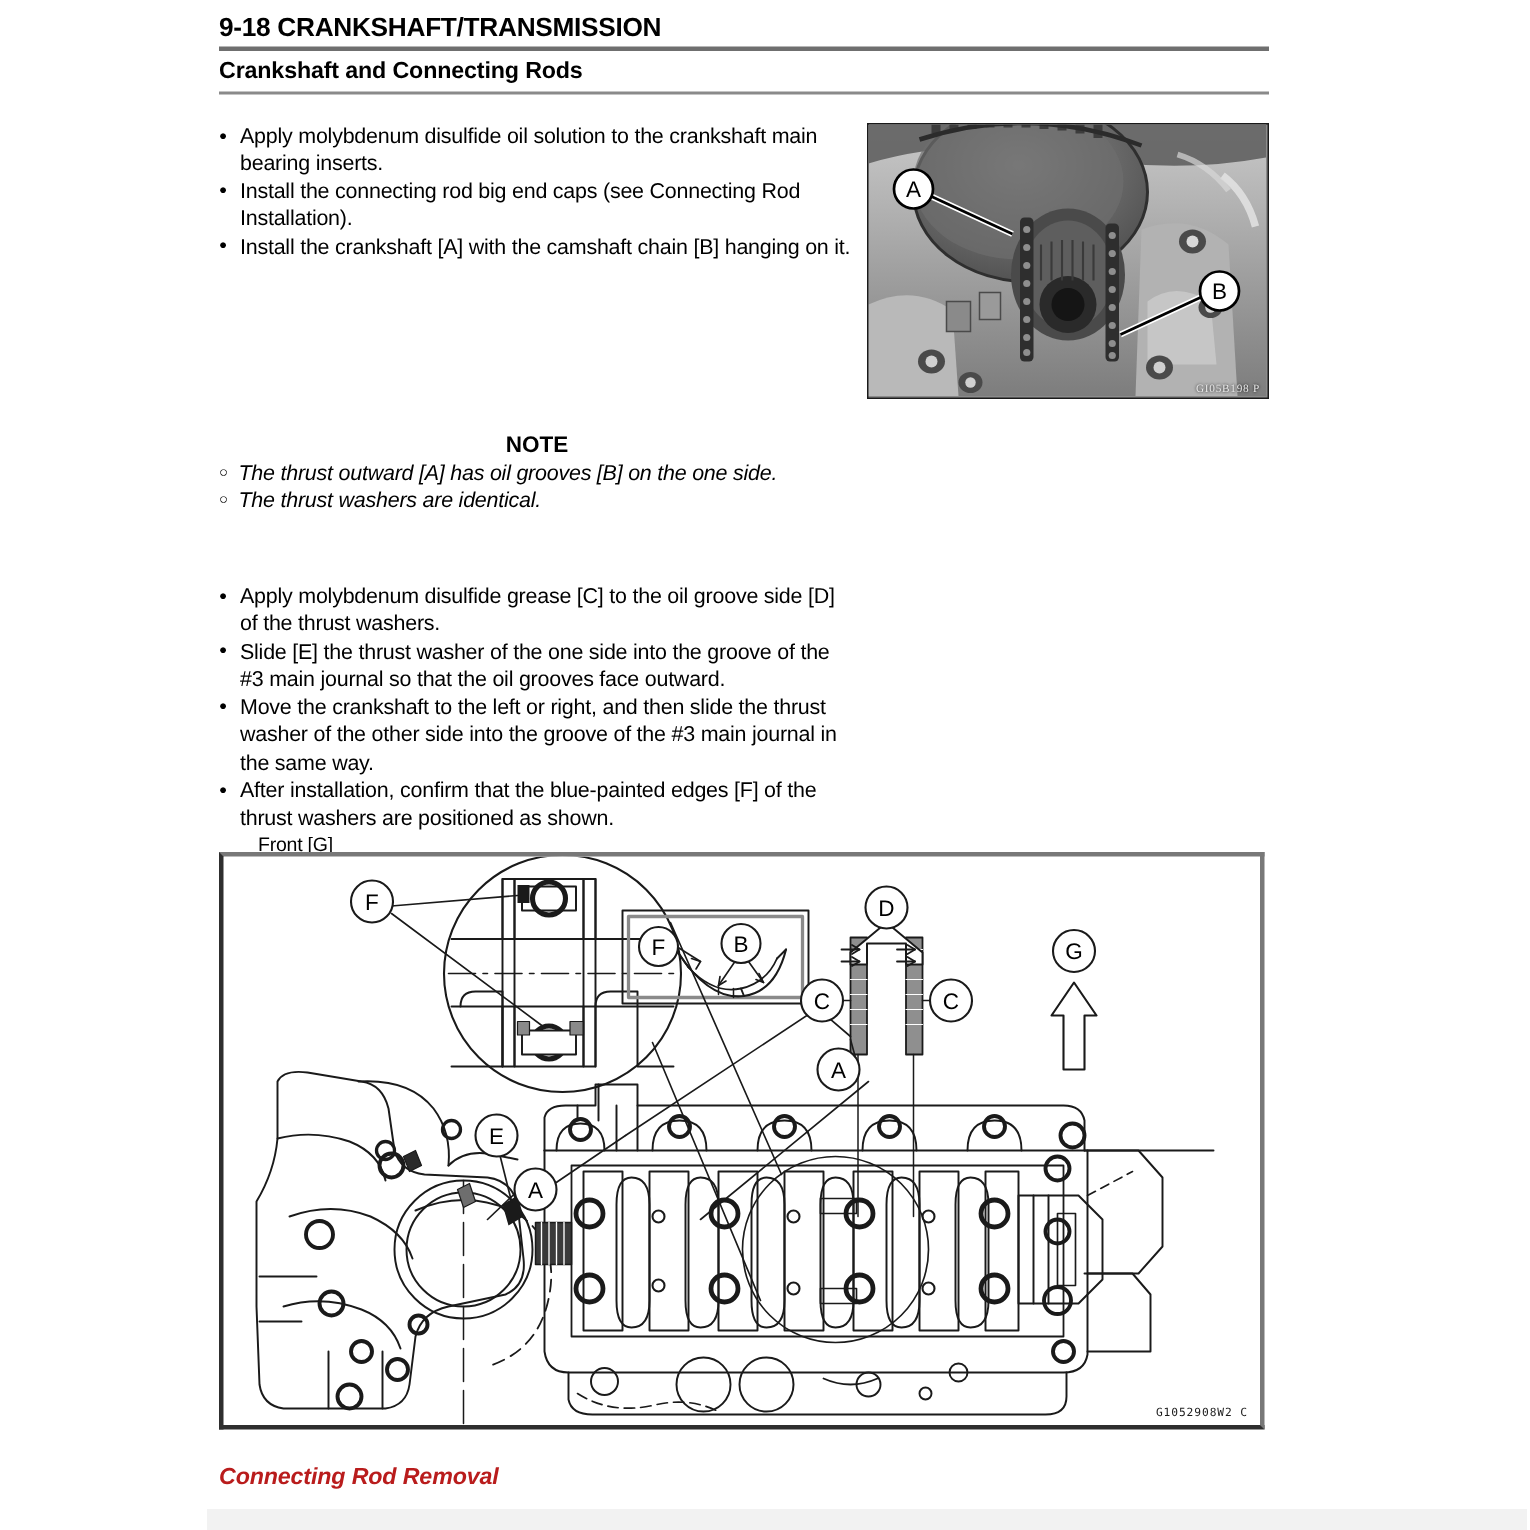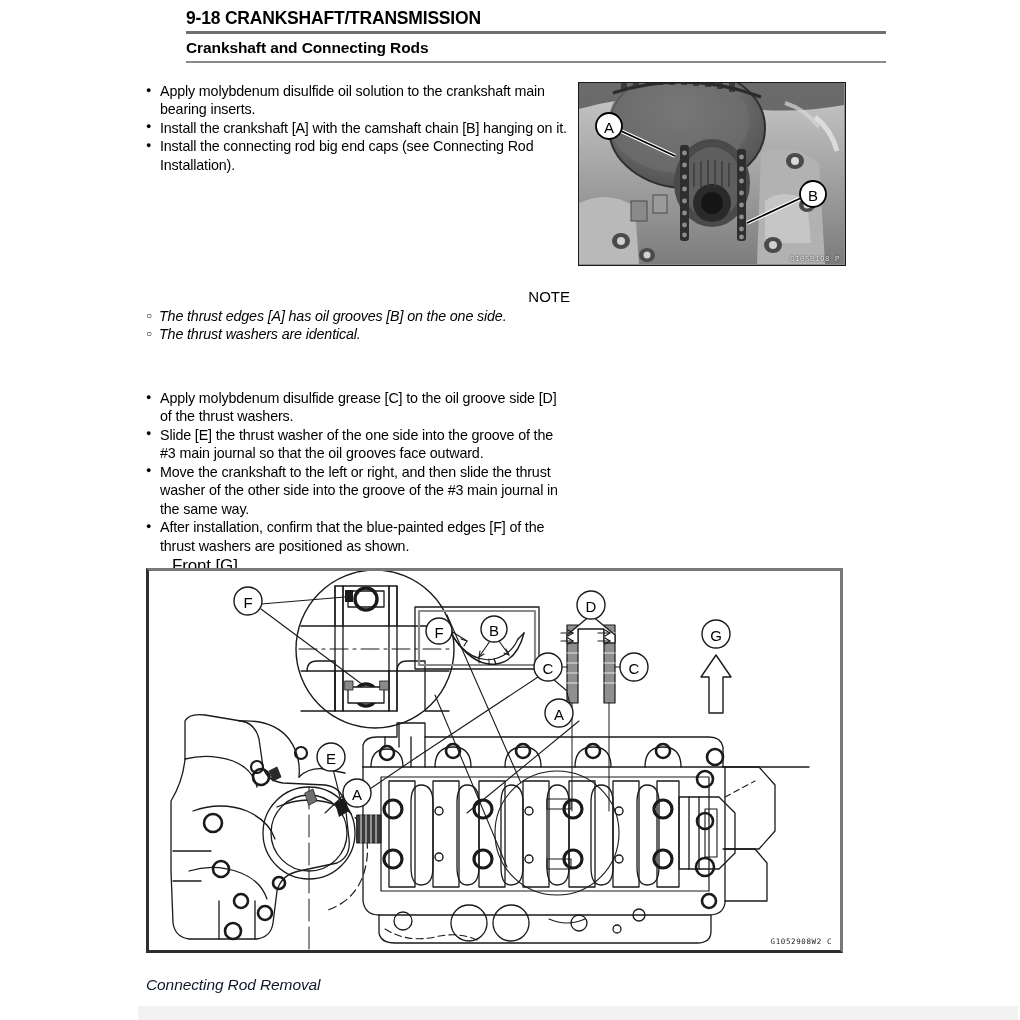--- a/index.html
+++ b/index.html
@@ -18,21 +18,21 @@
   .bottom-band {
     position: absolute;
     left: 138px; top: 1006px;
     width: 880px; height: 14px;
     background: #f2f2f2;
   }
 
   
   .hdr {
     position: absolute;
-    left: 146px; top: 8px; width: 700px; margin-left: 40px;
+    left: 146px; top: 8px; width: 700px;
   }
   .hdr-title {
     font-size: 17.5px;
     font-weight: bold;
     letter-spacing: -0.2px;
     color: #000;
     line-height: 1.15;
   }
   .rule-thick {
     margin-top: 3px;
@@ -82,54 +82,54 @@
     font-size: 10px;
     line-height: 1.75;
   }
   ul.bl.hollow li {
     padding-left: 13px;
     font-style: italic;
     font-size: 14.3px;
     text-align: justify;
   }
   .note-head {
-    text-align: right;
-    font-weight: normal;
+    text-align: center;
+    font-weight: bold;
     font-size: 15px;
     color: #000;
     width: 424px;
     margin-bottom: 2px;
   }
   .plain-indent {
     padding-left: 26px;
-    font-size: 17px;
+    font-size: 13px;
     line-height: 1.29;
     letter-spacing: -0.15px;
   }
   .sec-head {
     font-size: 15.5px;
-    font-weight: normal;
+    font-weight: bold;
     font-style: italic;
-    color: #0f172a;
+    color: #b91c1c;
     letter-spacing: -0.1px;
   }
 
   
   .photo {
     position: absolute;
     left: 578px; top: 82px;
     width: 268px; height: 184px;
     border: 1.5px solid #1a1a1a;
     background: #8b8b8b;
     overflow: hidden;
   }
   .photo-code {
     position: absolute;
     right: 5px; bottom: 2px;
-    font-family: Liberation Mono, monospace;
+    font-family: Liberation Serif, serif;
     font-size: 7.5px;
     color: #e8e8e8;
     letter-spacing: 0.5px;
     text-shadow: 0 0 2px #000;
   }
 
   
   .diagram {
     position: absolute;
     left: 146px; top: 568px;
@@ -169,22 +169,22 @@
   <div class="hdr">
     <div class="hdr-title">9-18 CRANKSHAFT/TRANSMISSION</div>
     <div class="rule-thick"></div>
     <div class="hdr-sub">Crankshaft and Connecting Rods</div>
     <div class="rule-thin"></div>
   </div>
 
   <div class="col-left" style="top:82px;">
     <ul class="bl">
       <li>Apply molybdenum disulfide oil solution to the crankshaft main bearing inserts.</li>
+      <li>Install the connecting rod big end caps (see Connecting Rod Installation).</li>
       <li>Install the crankshaft [A] with the camshaft chain [B] hanging on it.</li>
-      <li>Install the connecting rod big end caps (see Connecting Rod Installation).</li>
     </ul>
   </div>
 
   <div class="photo">
     <svg width="265" height="181" viewBox="0 0 265 181">
       <defs>
         <linearGradient id="gcase" x1="0" y1="0" x2="0" y2="1">
           <stop offset="0%" stop-color="#c9c9c9"></stop>
           <stop offset="100%" stop-color="#7d7d7d"></stop>
         </linearGradient>
@@ -299,21 +299,21 @@
         <circle cx="234" cy="111" r="13" fill="#ffffff" stroke="#000" stroke-width="1.8"></circle>
         <text class="cal" x="234" y="112">B</text>
       </g>
     </svg>
     <div class="photo-code">GI05B198  P</div>
   </div>
 
   <div class="col-left" style="top:288px;">
     <div class="note-head">NOTE</div>
     <ul class="bl hollow">
-      <li>The thrust edges [A] has oil grooves [B] on the one side.</li>
+      <li>The thrust outward [A] has oil grooves [B] on the one side.</li>
       <li>The thrust washers are identical.</li>
     </ul>
   </div>
 
   <div class="col-left" style="top:389px;">
     <ul class="bl">
       <li>Apply molybdenum disulfide grease [C] to the oil groove side [D] of the thrust washers.</li>
       <li>Slide [E] the thrust washer of the one side into the groove of the #3 main journal so that the oil grooves face outward.</li>
       <li>Move the crankshaft to the left or right, and then slide the thrust washer of the other side into the groove of the #3 main journal in the same way.</li>
       <li>After installation, confirm that the blue-painted edges [F] of the thrust washers are positioned as shown.</li>

